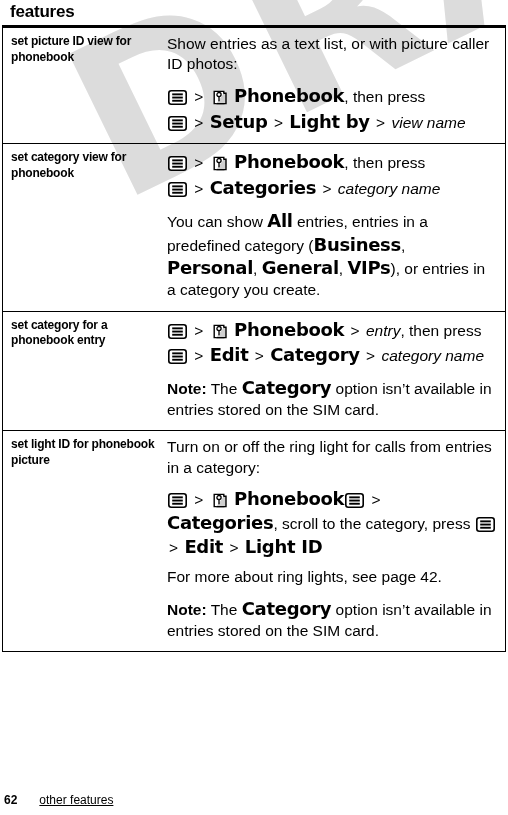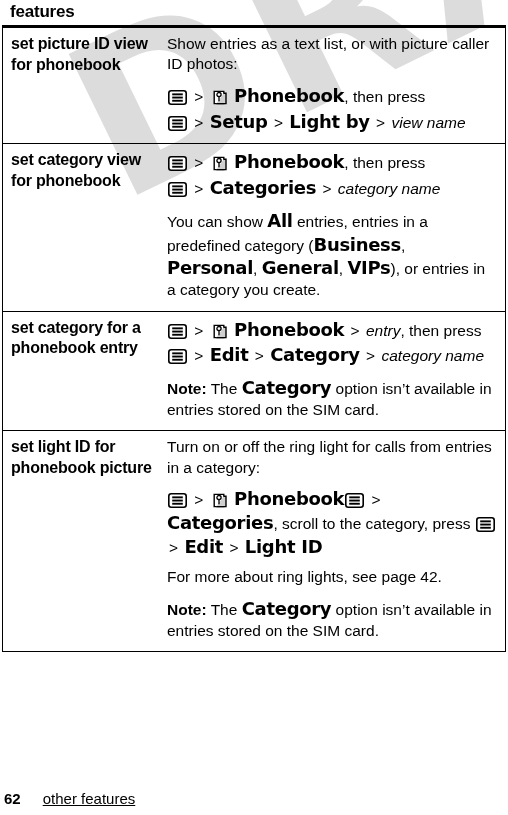--- a/index.html
+++ b/index.html
@@ -67,21 +67,21 @@
     border-right: 1.5px solid #000;
     border-bottom: 1.5px solid #000;
   }
   table.feat tr + tr > td {
     border-top: 1.5px solid #000;
   }
   td.k {
     width: 148px;
     vertical-align: top;
     padding: 6px 6px 10px 8px;
-    font-size: 16px;
+    font-size: 12px;
     font-weight: 700;
     line-height: 1.30;
     letter-spacing: -0.2px;
   }
   td.v {
     vertical-align: top;
     padding: 6px 8px 10px 2px;
     font-size: 15.5px;
     line-height: 1.32;
     margin-left: 12px;
@@ -104,21 +104,21 @@
   .pb-ico   { width: 18px; height: 17px; vertical-align: -4px; }
 
   
   .footer {
     position: absolute;
     left: 4px;
     bottom: 8px;
     display: flex;
     align-items: flex-end;
     gap: 22px;
-    font-size: 15px;
+    font-size: 12px;
   }
   .pgnum { font-weight: 700; }
   .pgttl { font-weight: 400; text-decoration: underline; }
 </style>
 </head>
 <body>
 
 <div class="watermark">DRAFT</div>
 
 <div class="page">

